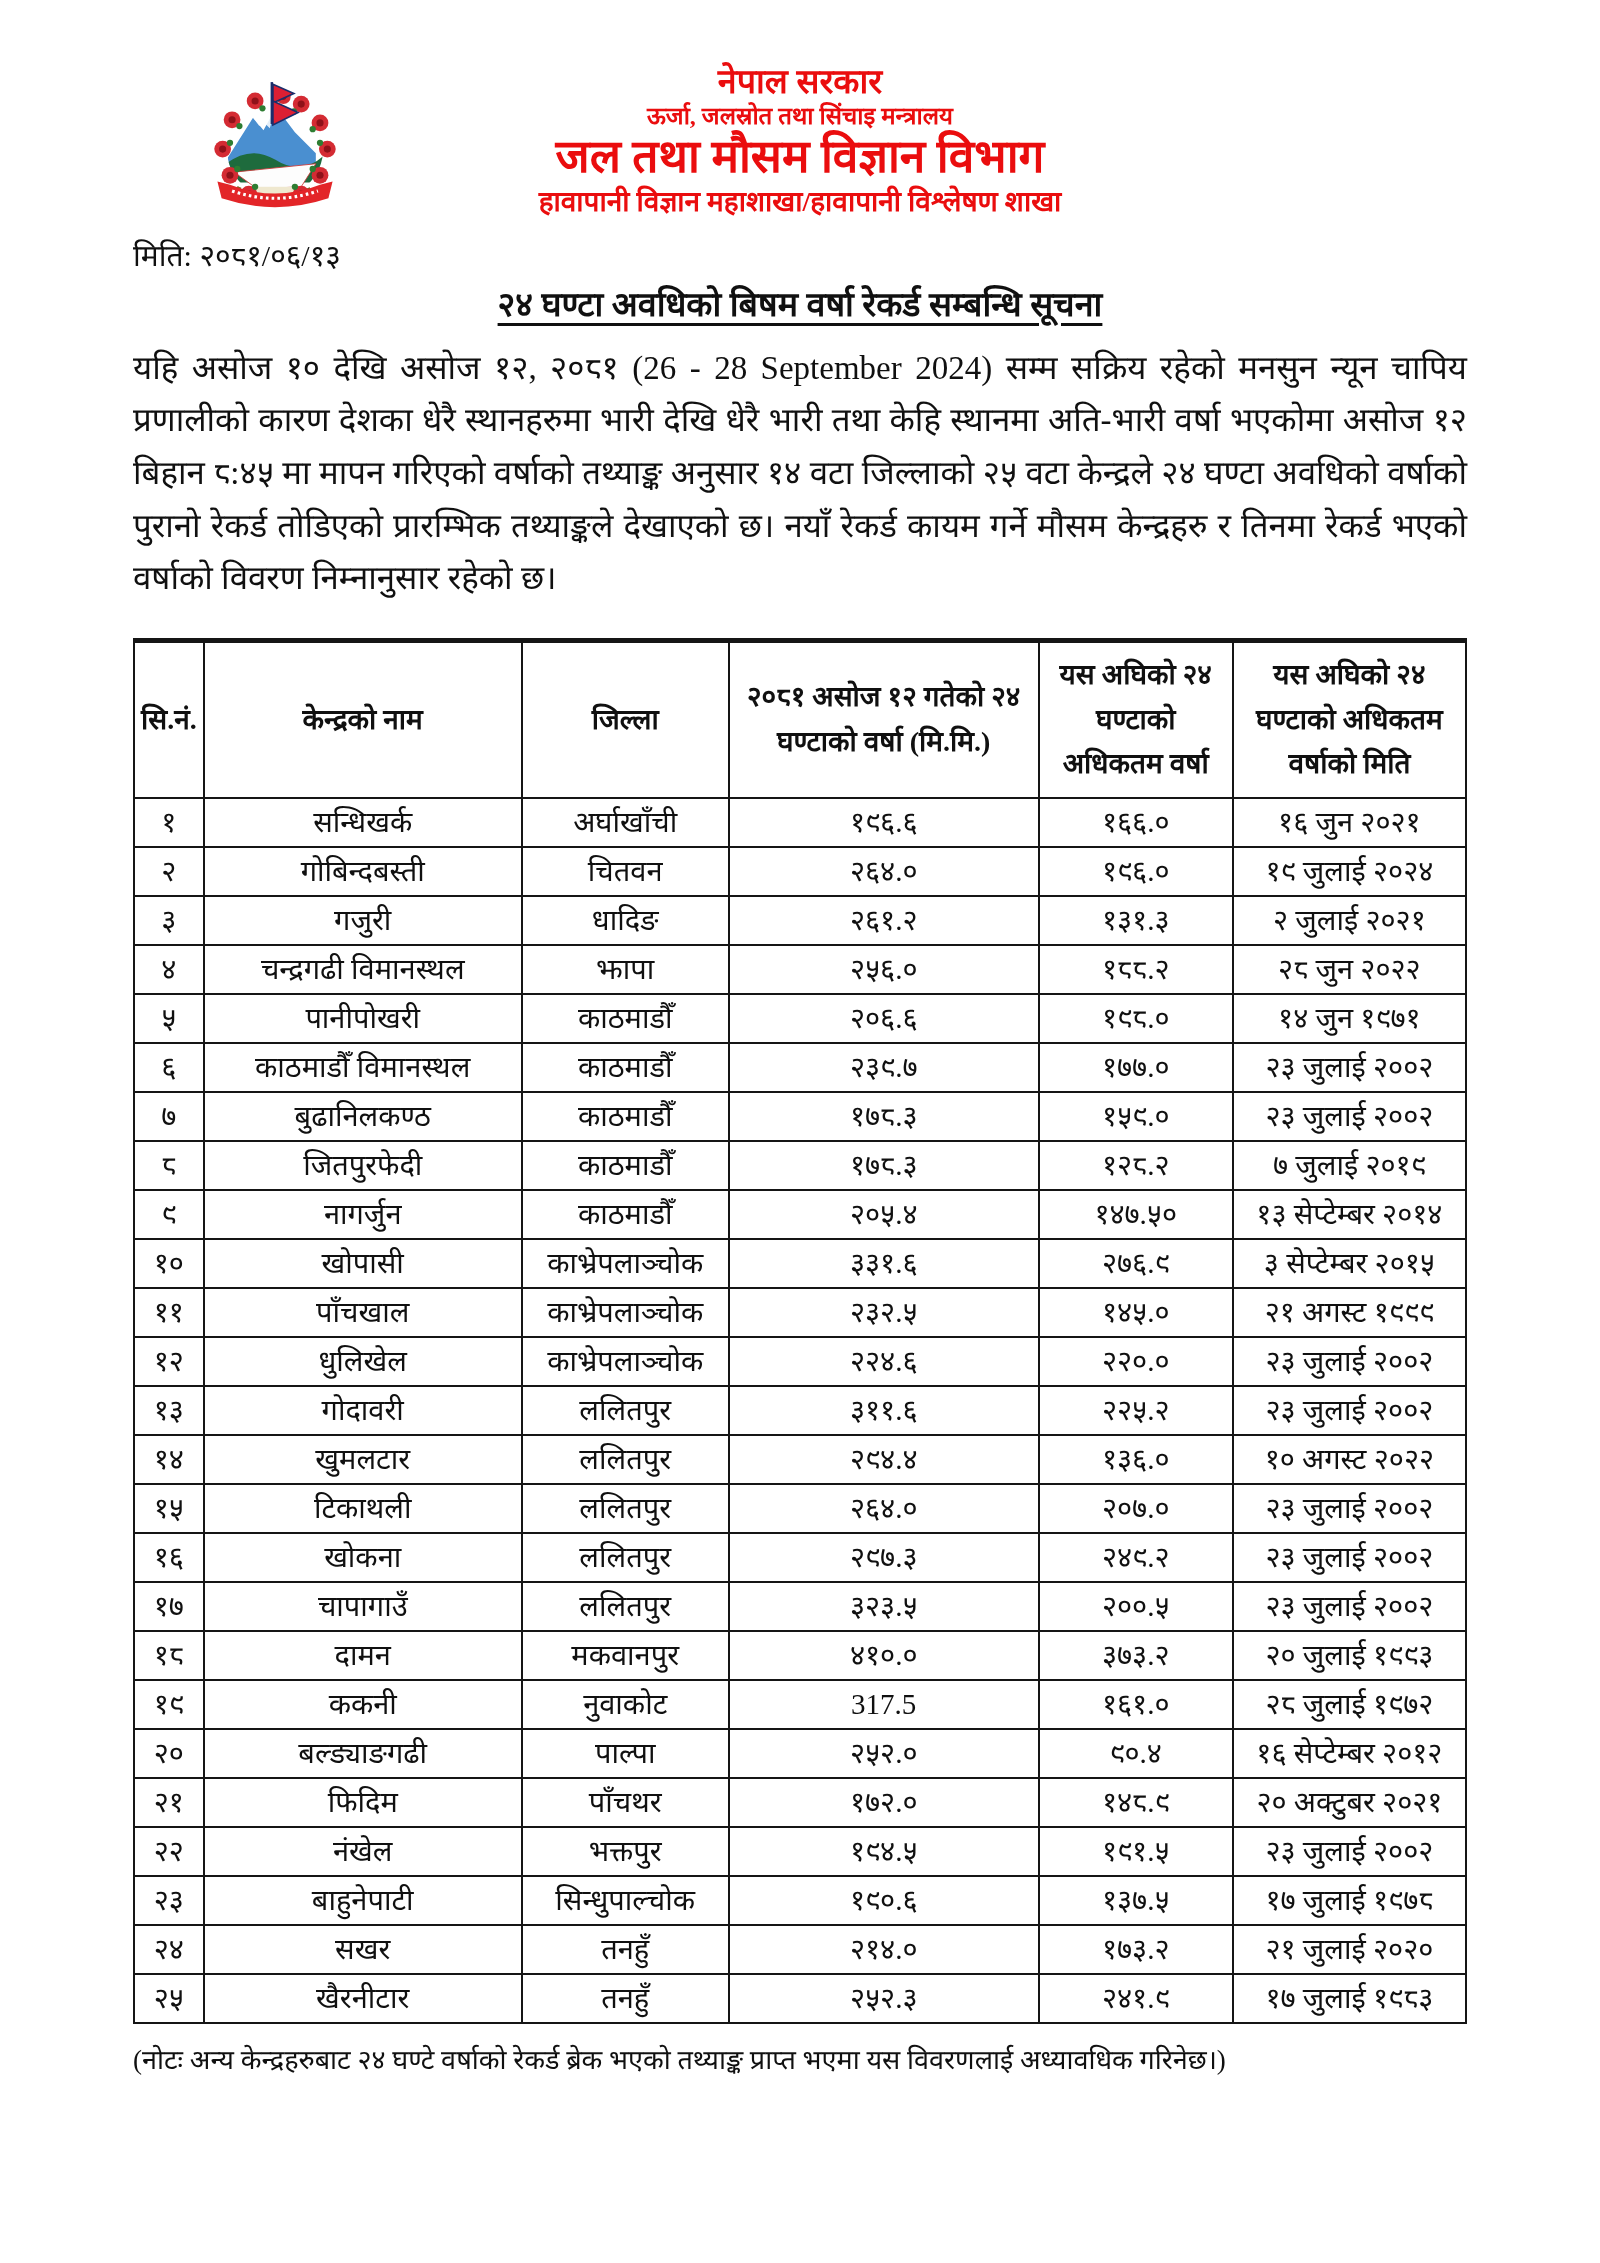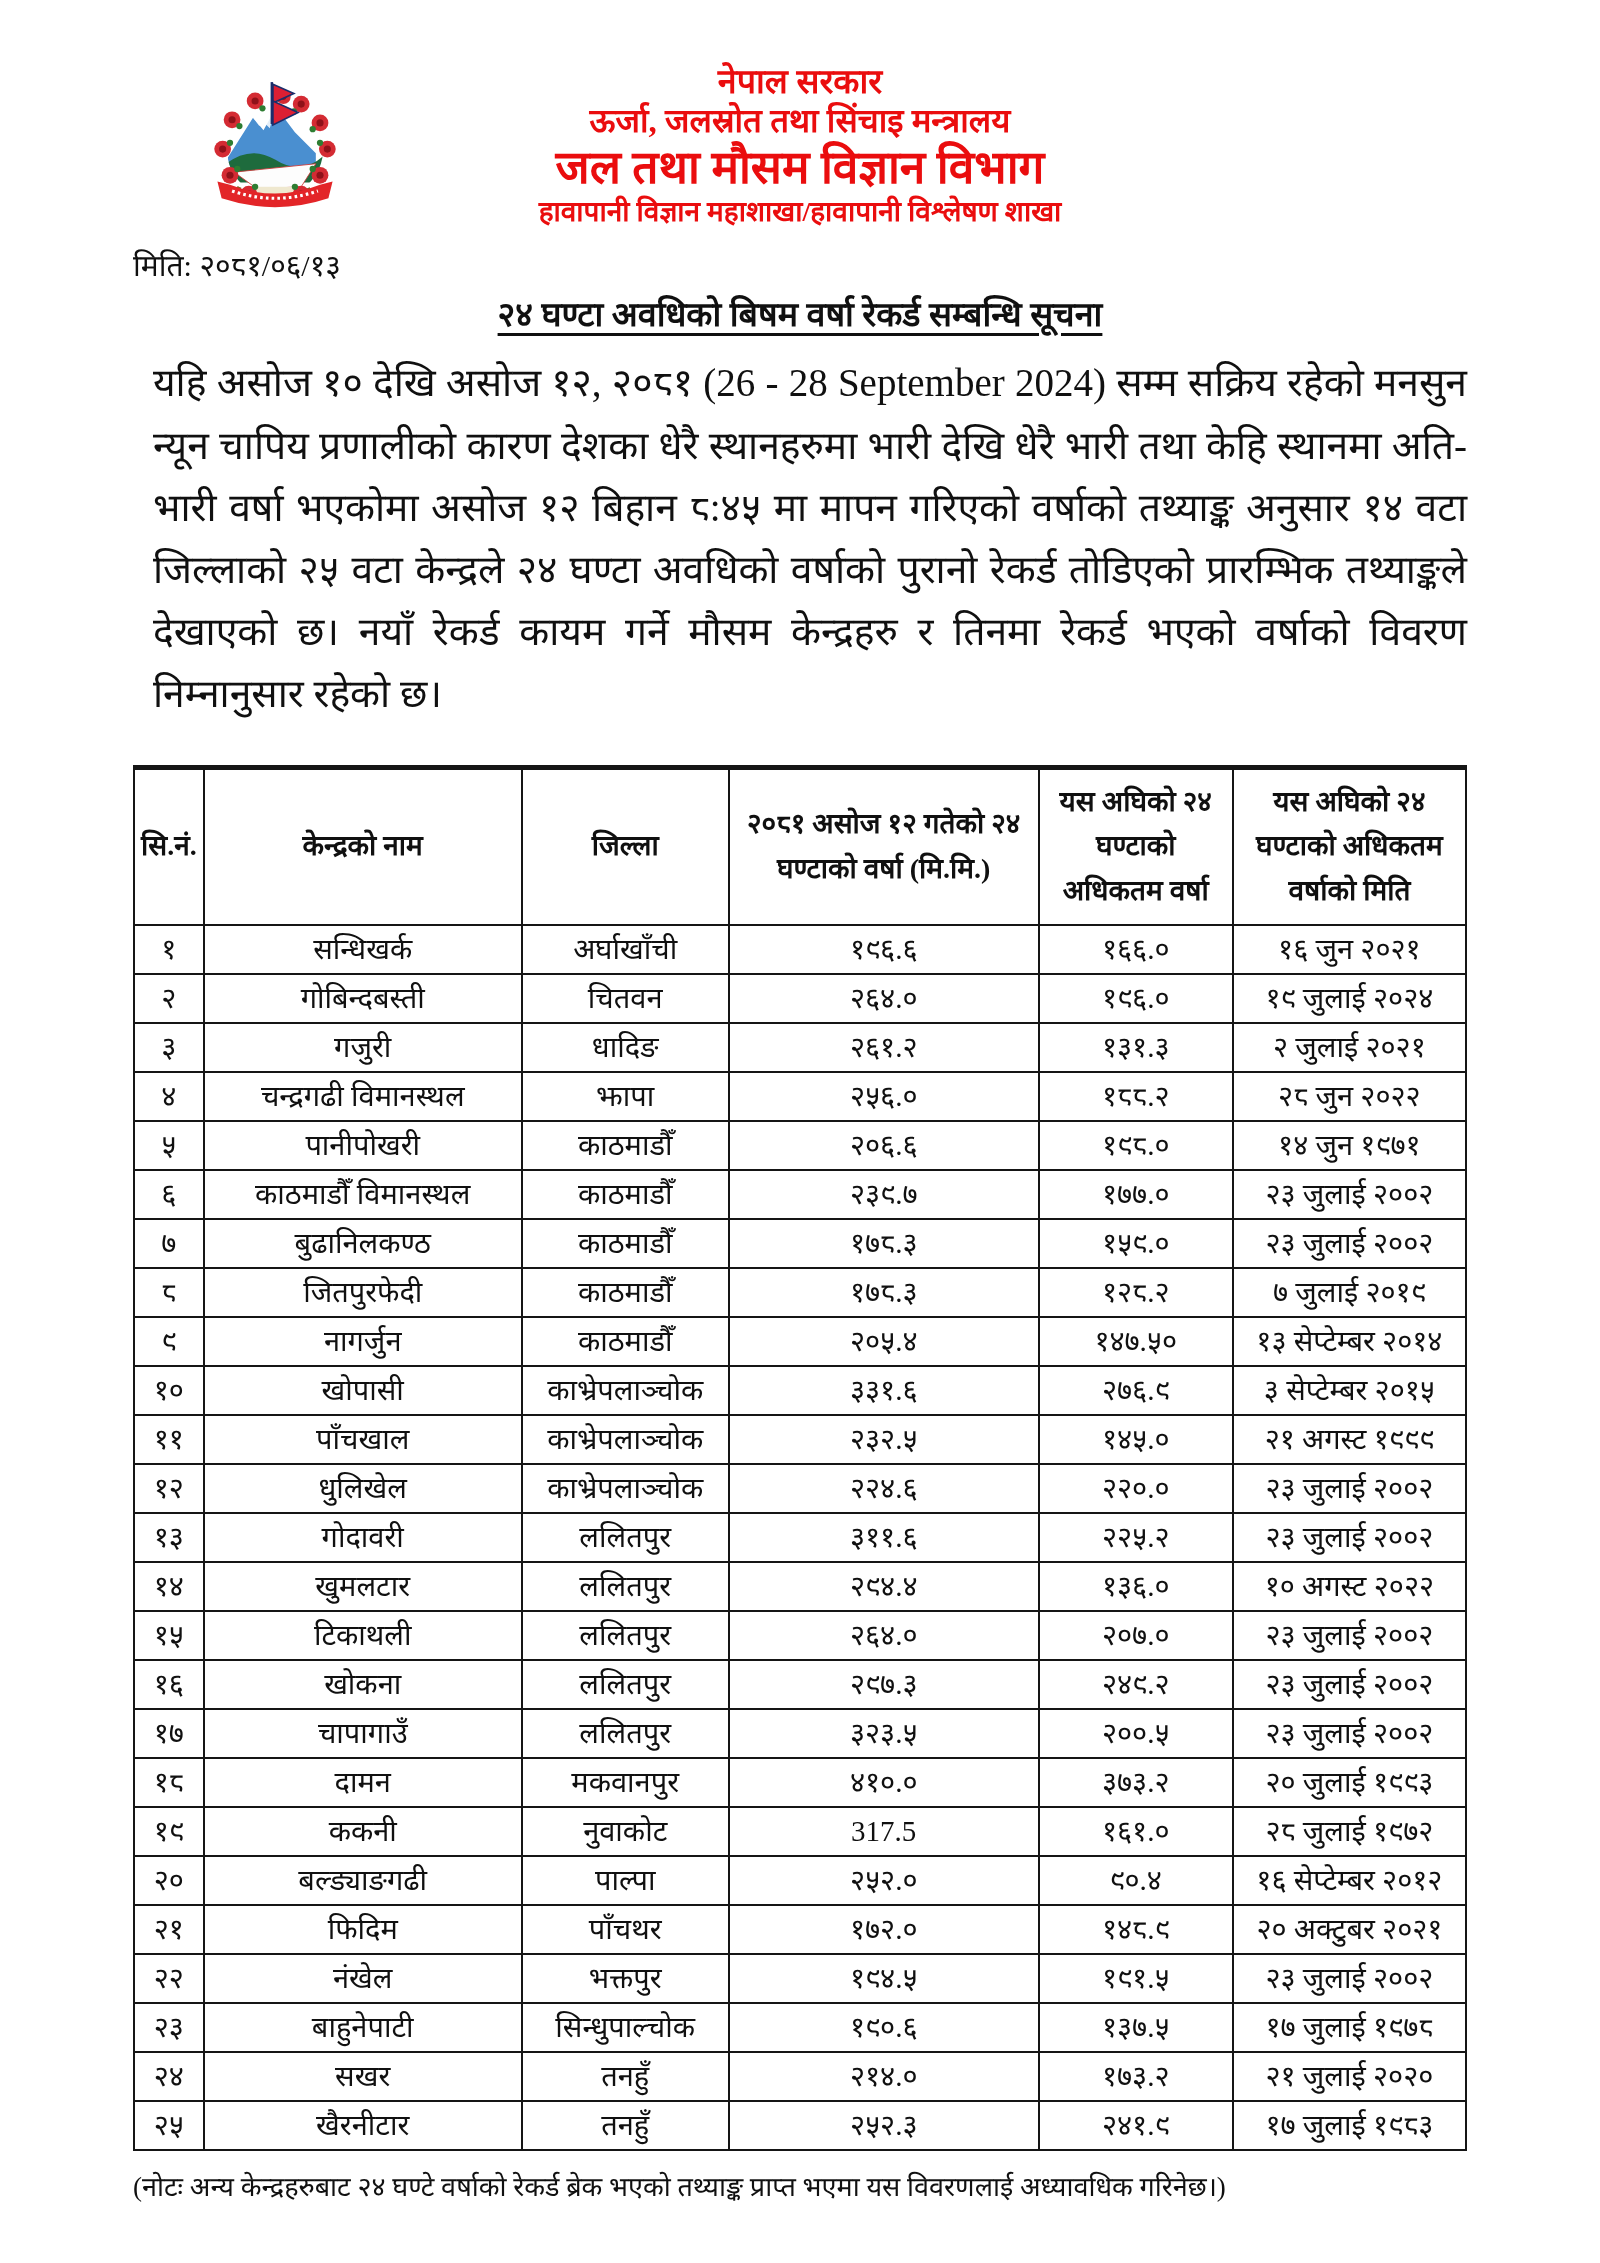--- a/index.html
+++ b/index.html
@@ -7,35 +7,35 @@
     width:1600px;height:2263px;position:relative;
     font-family:"Liberation Serif","DejaVu Serif",serif;
     color:#101010;
   }
   .page{padding:26px 133px 0 133px;}
 
   
   .letterhead{position:relative;text-align:center;line-height:1.18;}
   .emblem{position:absolute;left:62px;top:18px;width:160px;height:134px;}
   .lh1{font-size:34px;font-weight:700;margin-top:36px;}
-  .lh2{font-size:33px;font-weight:700;}
+  .lh2{font-size:24px;font-weight:700;}
   .lh3{font-size:46px;font-weight:700;}
   .lh4{font-size:28px;font-weight:700;}
 
   .date-line{font-size:30px;margin-top:16px;}
 
   .doc-title{
     text-align:center;font-size:34px;font-weight:700;margin-top:5px;
     text-decoration:underline;text-underline-offset:7px;
     text-decoration-thickness:2.5px;
   }
 
   .intro{
-    margin-top:16px;font-size:39px;line-height:1.595;
-    text-align:justify;text-justify:inter-word;margin-left:20px;
+    margin-top:16px;font-size:33px;line-height:1.595;
+    text-align:justify;text-justify:inter-word;
   }
 
   table.records{
     width:100%;border-collapse:collapse;margin-top:8px;
     border:2px solid #151515;border-top-width:5px;
   }
   table.records th,table.records td{
     border:2px solid #151515;text-align:center;vertical-align:middle;
   }
   table.records thead th{

